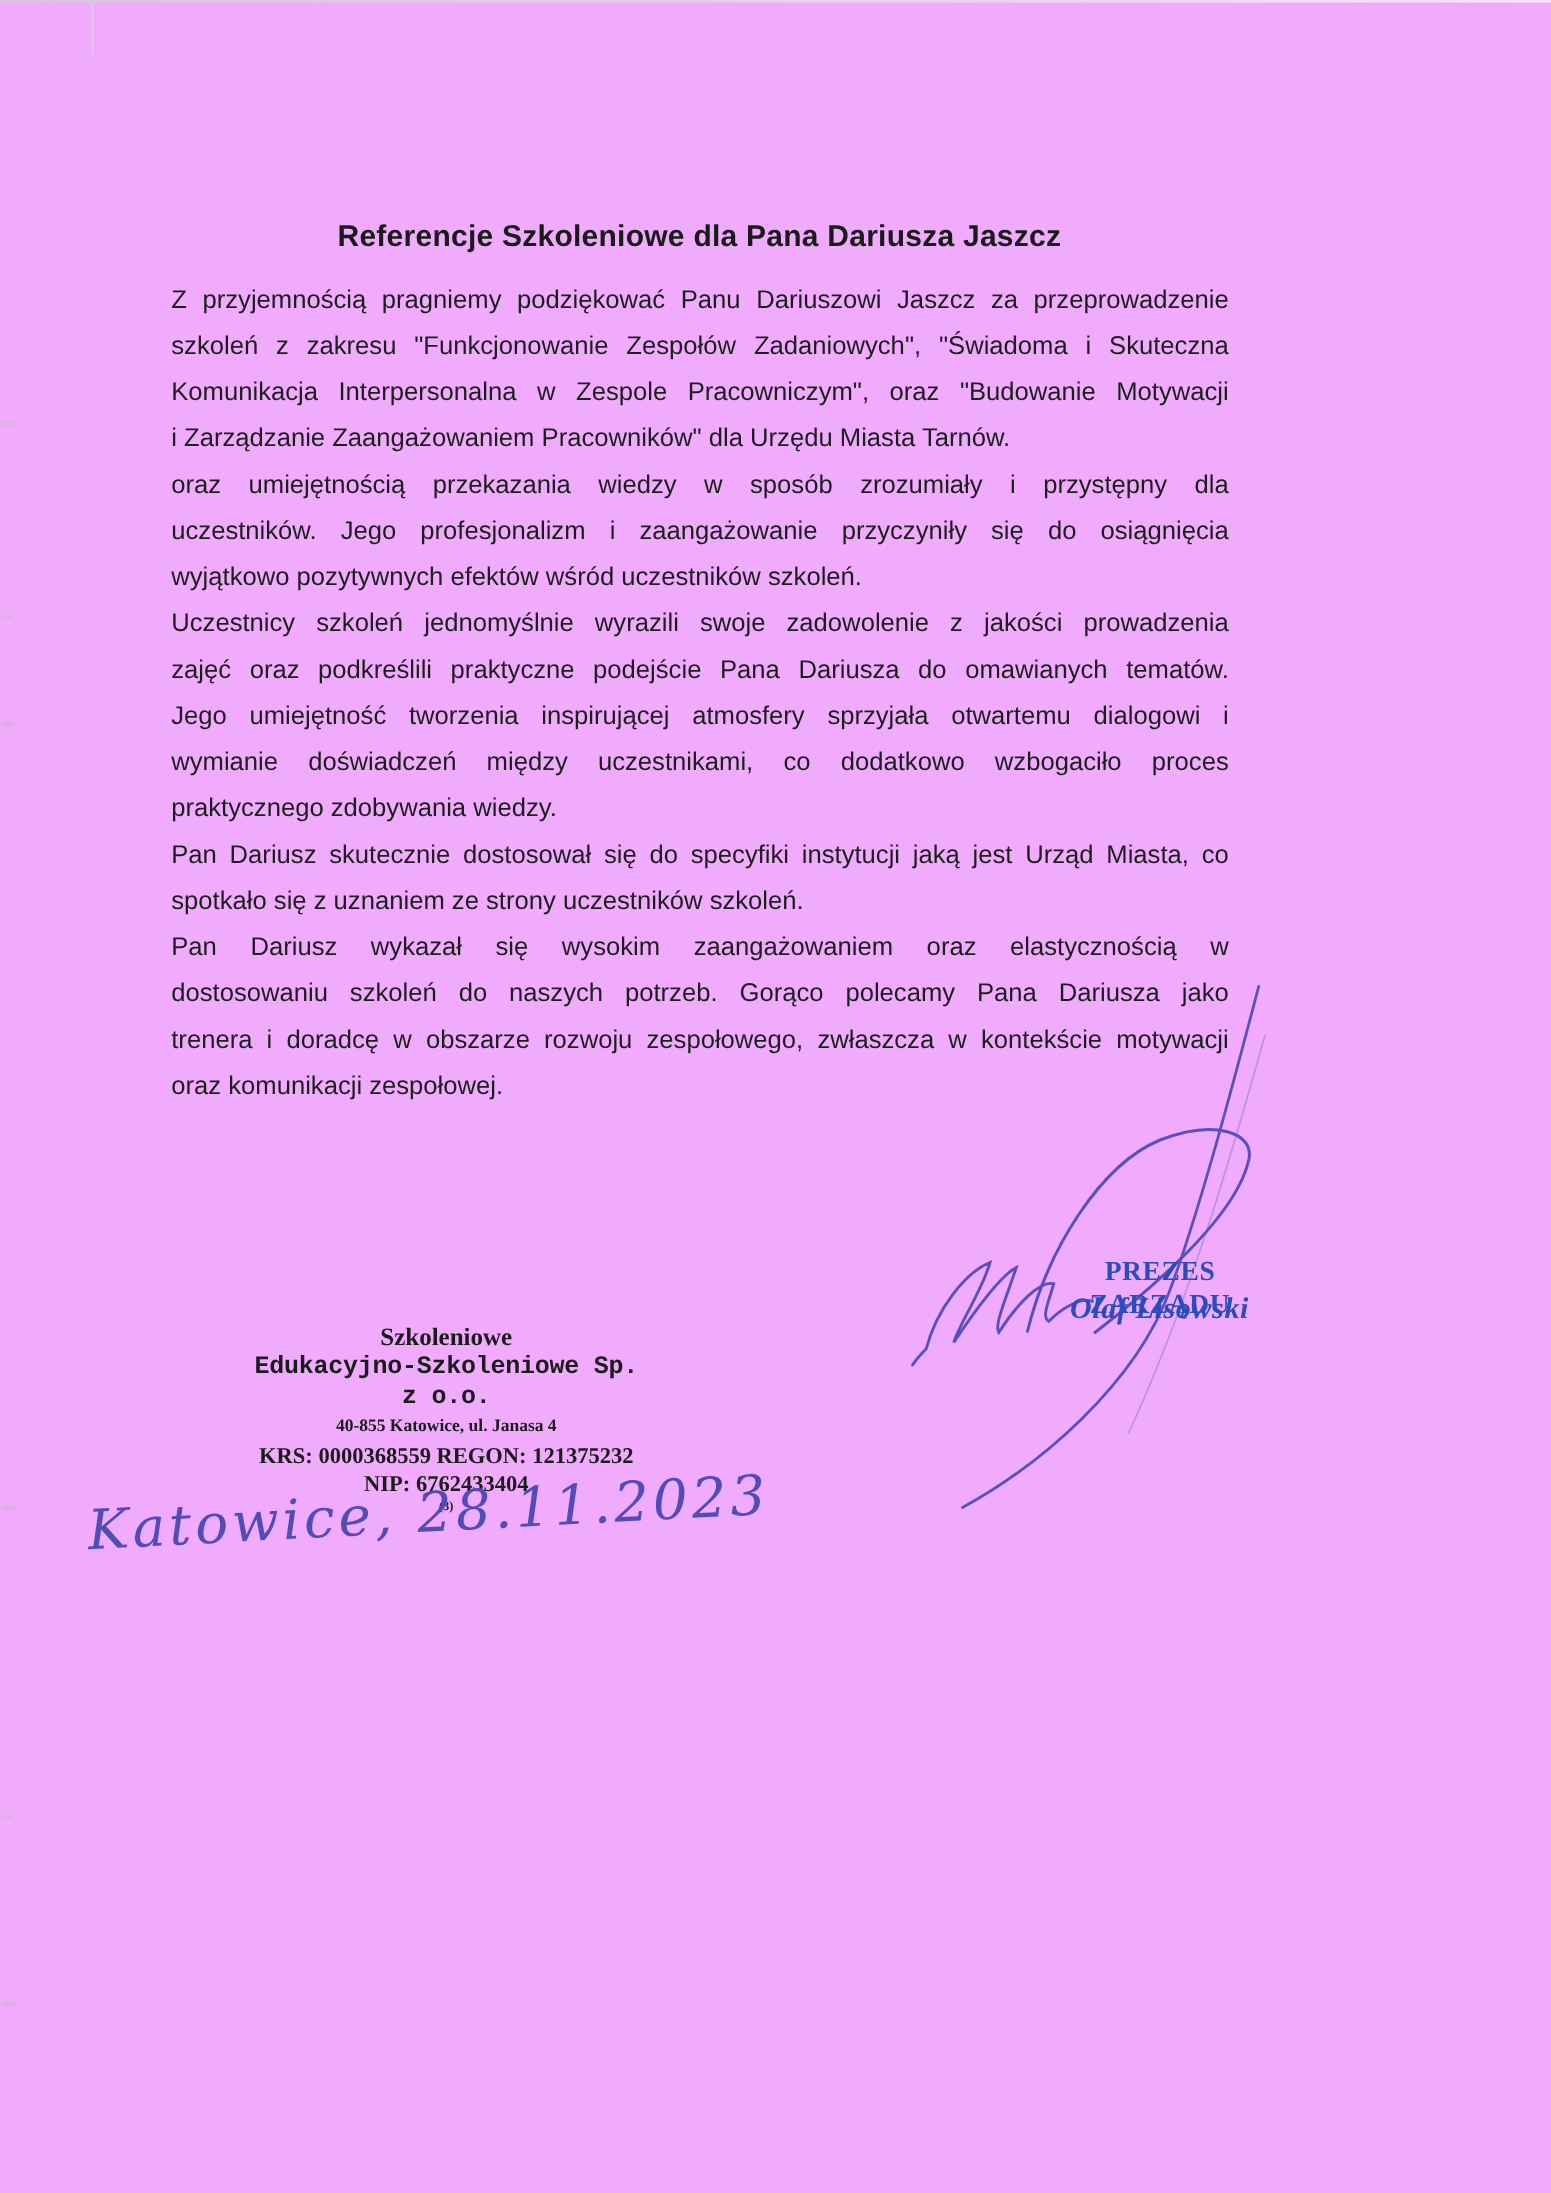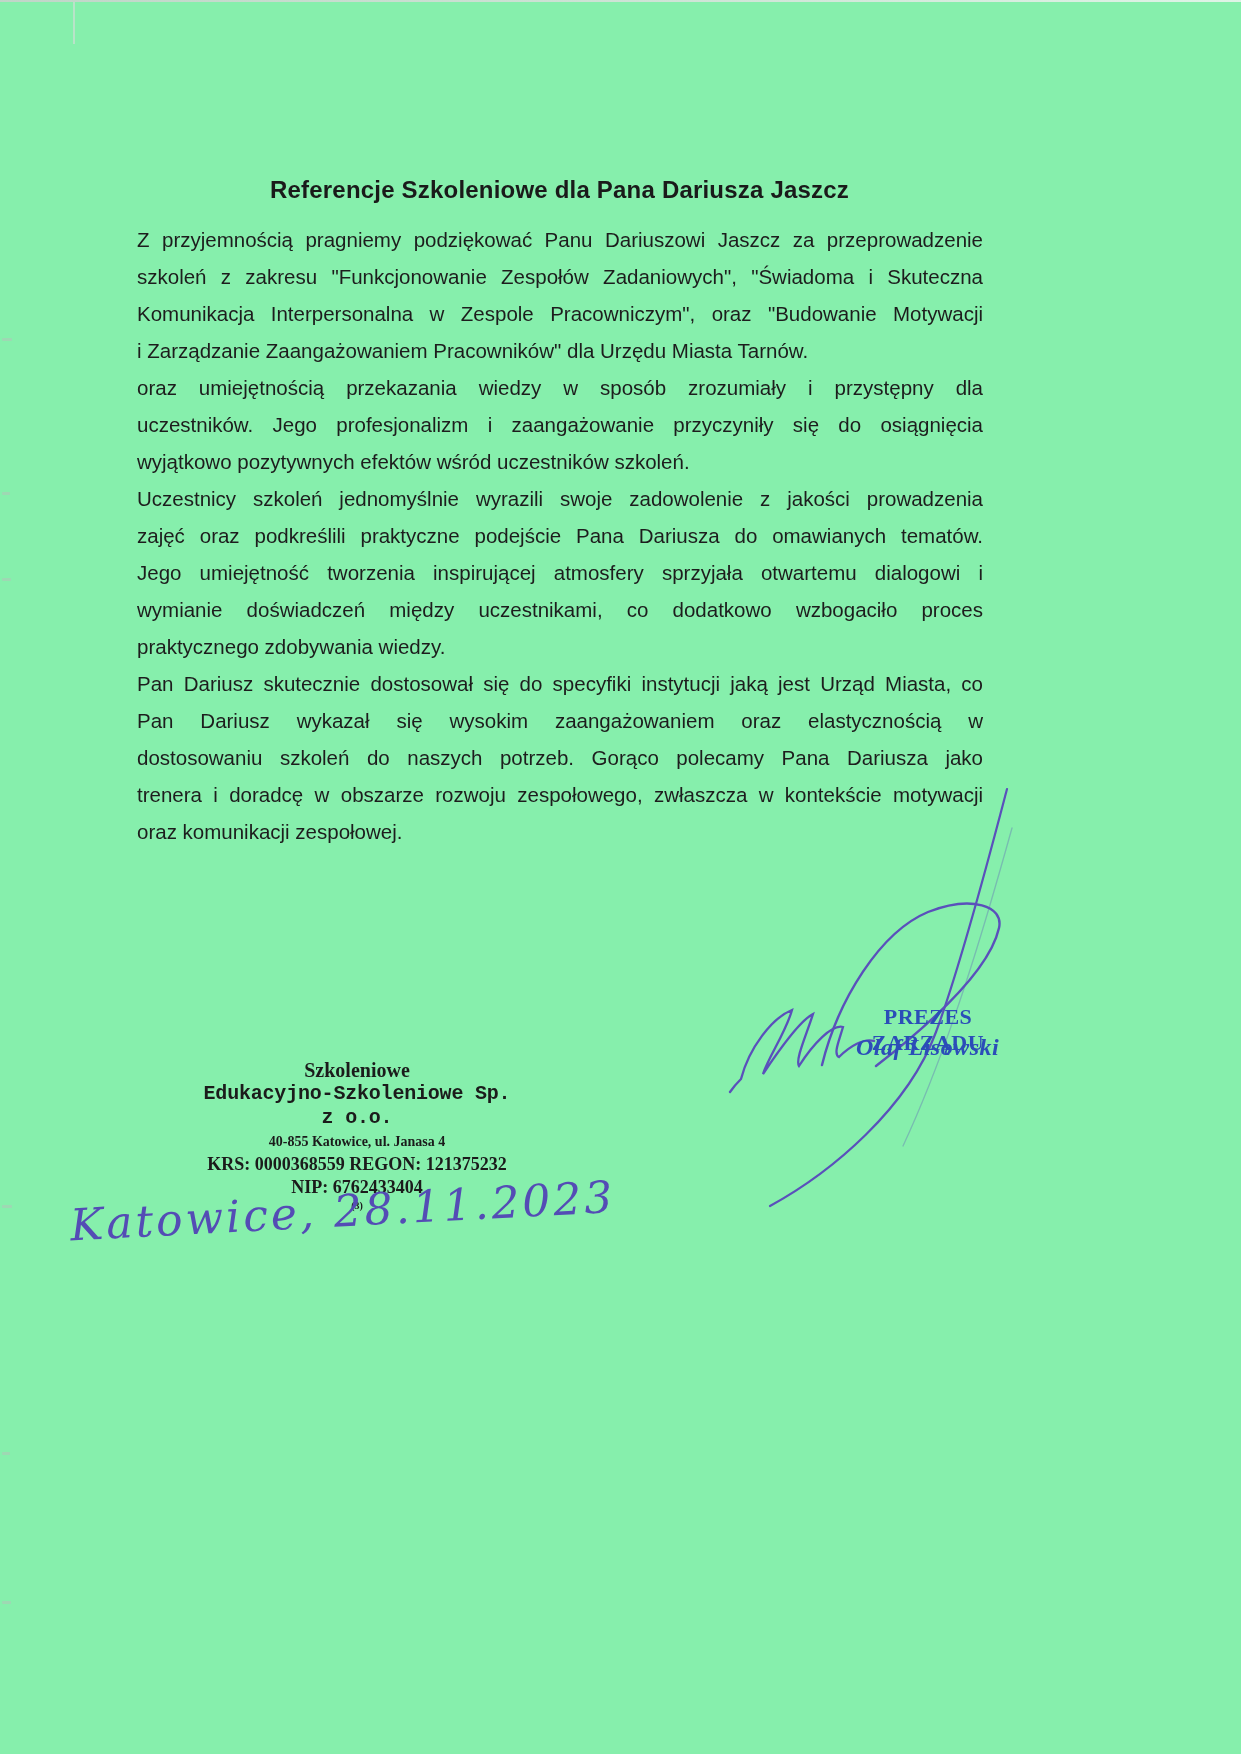--- a/index.html
+++ b/index.html
@@ -1,20 +1,20 @@
 <!DOCTYPE html>
 <html lang="pl"><head>
 <meta charset="utf-8">
 <style>
   html,body{margin:0;padding:0;background:#e9e9e9;}
   .page{
     position:relative;
     width:1241px;height:1754px;
     margin:0 auto;
-    background:#86efac;
+    background:#f0abfc;
     overflow:hidden;
     font-family:"Liberation Sans", sans-serif;
     color:#1c1c1c;
   }
   .scan-top-line{
     position:absolute;top:0;left:0;width:1241px;height:2px;
     background:linear-gradient(90deg,#cfcfcf 0%,#e3e3e3 60%,#f5f5f5 100%);
     opacity:.8;
   }
   .scan-streak{
@@ -94,20 +94,21 @@
       <div class="line last">i Zarządzanie Zaangażowaniem Pracowników" dla Urzędu Miasta Tarnów.</div>
       <div class="line">oraz umiejętnością przekazania wiedzy w sposób zrozumiały i przystępny dla</div>
       <div class="line">uczestników. Jego profesjonalizm i zaangażowanie przyczyniły się do osiągnięcia</div>
       <div class="line last">wyjątkowo pozytywnych efektów wśród uczestników szkoleń.</div>
       <div class="line">Uczestnicy szkoleń jednomyślnie wyrazili swoje zadowolenie z jakości prowadzenia</div>
       <div class="line">zajęć oraz podkreślili praktyczne podejście Pana Dariusza do omawianych tematów.</div>
       <div class="line">Jego umiejętność tworzenia inspirującej atmosfery sprzyjała otwartemu dialogowi i</div>
       <div class="line">wymianie doświadczeń między uczestnikami, co dodatkowo wzbogaciło proces</div>
       <div class="line last">praktycznego zdobywania wiedzy.</div>
       <div class="line">Pan Dariusz skutecznie dostosował się do specyfiki instytucji jaką jest Urząd Miasta, co</div>
+      <div class="line last">spotkało się z uznaniem ze strony uczestników szkoleń.</div>
       <div class="line">Pan Dariusz wykazał się wysokim zaangażowaniem oraz elastycznością w</div>
       <div class="line">dostosowaniu szkoleń do naszych potrzeb. Gorąco polecamy Pana Dariusza jako</div>
       <div class="line">trenera i doradcę w obszarze rozwoju zespołowego, zwłaszcza w kontekście motywacji</div>
       <div class="line last">oraz komunikacji zespołowej.</div>
     </div>
 
   <svg class="sig-svg" viewBox="640 760 460 470">
     <g fill="none" stroke="#5a50bb" stroke-linecap="round">
 
       <path d="M 1007 789 C 992 846 962 962 936 1032 C 908 1108 832 1172 770 1206" stroke-width="2.2"></path>

